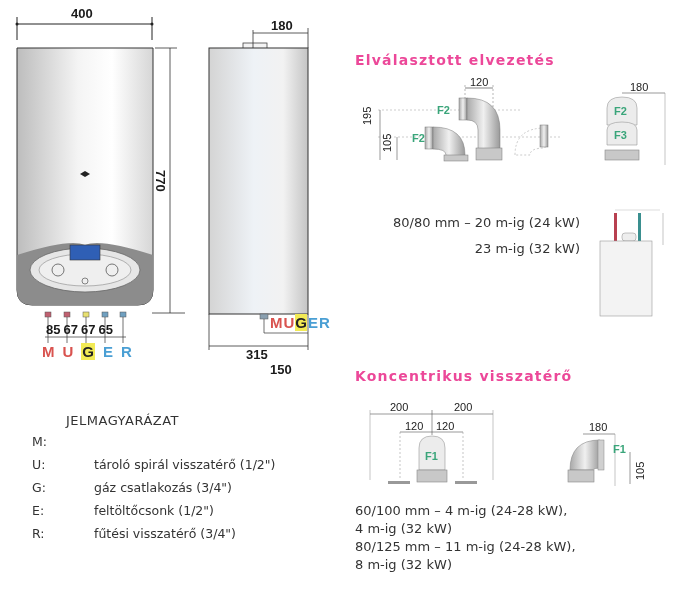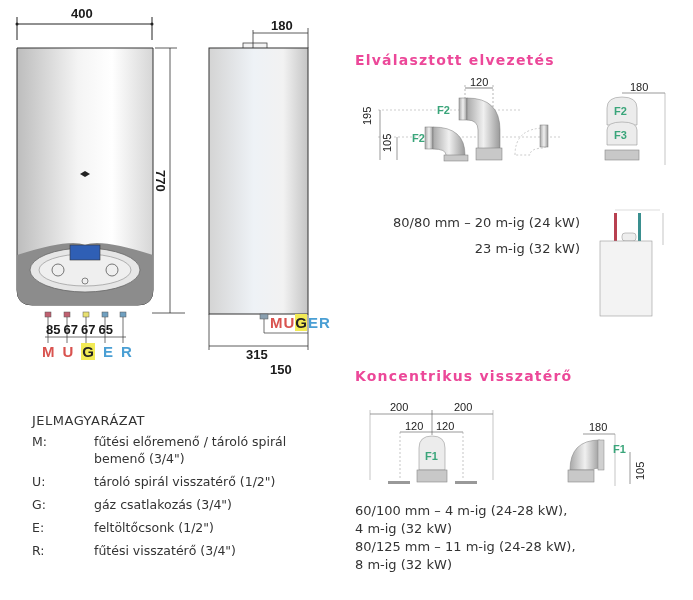--- a/index.html
+++ b/index.html
@@ -3,21 +3,21 @@
 <meta charset="utf-8">
 <style>
   html, body { margin: 0; padding: 0; background: #ffffff; }
   body { width: 693px; height: 600px; position: relative; overflow: hidden;
          font-family: "DejaVu Sans", sans-serif; color: #2a2a2a; }
   .abs { position: absolute; }
   .dim { font-family: "Liberation Sans", sans-serif; font-weight: bold; font-size: 13px; color: #1a1a1a; }
   .dim-sm { font-family: "Liberation Sans", sans-serif; font-size: 11px; color: #222; }
   .section-title { font-family: "DejaVu Sans", sans-serif; font-weight: bold; font-size: 14px; letter-spacing: 1.2px; color: #ec4899; }
   .spec-line { font-family: "DejaVu Sans", sans-serif; font-size: 13px; color: #333; white-space: nowrap; }
-  .legend-title { font-family: "DejaVu Sans", sans-serif; font-size: 13px; letter-spacing: 0.5px; color: #333; }
+  .legend-title { font-family: "DejaVu Sans", sans-serif; font-size: 13px; letter-spacing: 0.5px; color: #333; margin-left: 34px; }
   .legend-row { display: flex; font-size: 12.5px; color: #333; line-height: 17px; }
   .legend-key { width: 62px; flex: none; }
   .legend-desc { width: 240px; }
   .conn-letter { font-family: "Liberation Sans", sans-serif; font-weight: bold; font-size: 15px; }
   .watermark { font-family: "Liberation Sans", sans-serif; font-weight: bold; font-size: 30px; color: rgba(150,150,150,0.55); letter-spacing: 1px; margin-top: 36px; }
   svg { position: absolute; left: 0; top: 0; }
 </style>
 </head>
 <body>
 
@@ -203,21 +203,20 @@
   <div class="spec-line" style="line-height:18px;">60/100 mm – 4 m-ig (24-28 kW),</div>
   <div class="spec-line" style="line-height:18px;">4 m-ig (32 kW)</div>
   <div class="spec-line" style="line-height:18px;">80/125 mm – 11 m-ig (24-28 kW),</div>
   <div class="spec-line" style="line-height:18px;">8 m-ig (32 kW)</div>
 </div>
 
 <div class="abs" style="left:32px; top:413px;">
   <div class="legend-title" style="margin-bottom:5px;">JELMAGYARÁZAT</div>
   <div class="legend-row" style="margin-bottom:6px;">
     <span class="legend-key">M:</span>
-    <span class="legend-desc" style="width:215px;">fűtési előremenő / tároló spirál bemenő (3/4")</span>
   </div>
   <div class="legend-row" style="margin-bottom:6px;">
     <span class="legend-key">U:</span>
     <span class="legend-desc">tároló spirál visszatérő (1/2")</span>
   </div>
   <div class="legend-row" style="margin-bottom:6px;">
     <span class="legend-key">G:</span>
     <span class="legend-desc">gáz csatlakozás (3/4")</span>
   </div>
   <div class="legend-row" style="margin-bottom:6px;">

